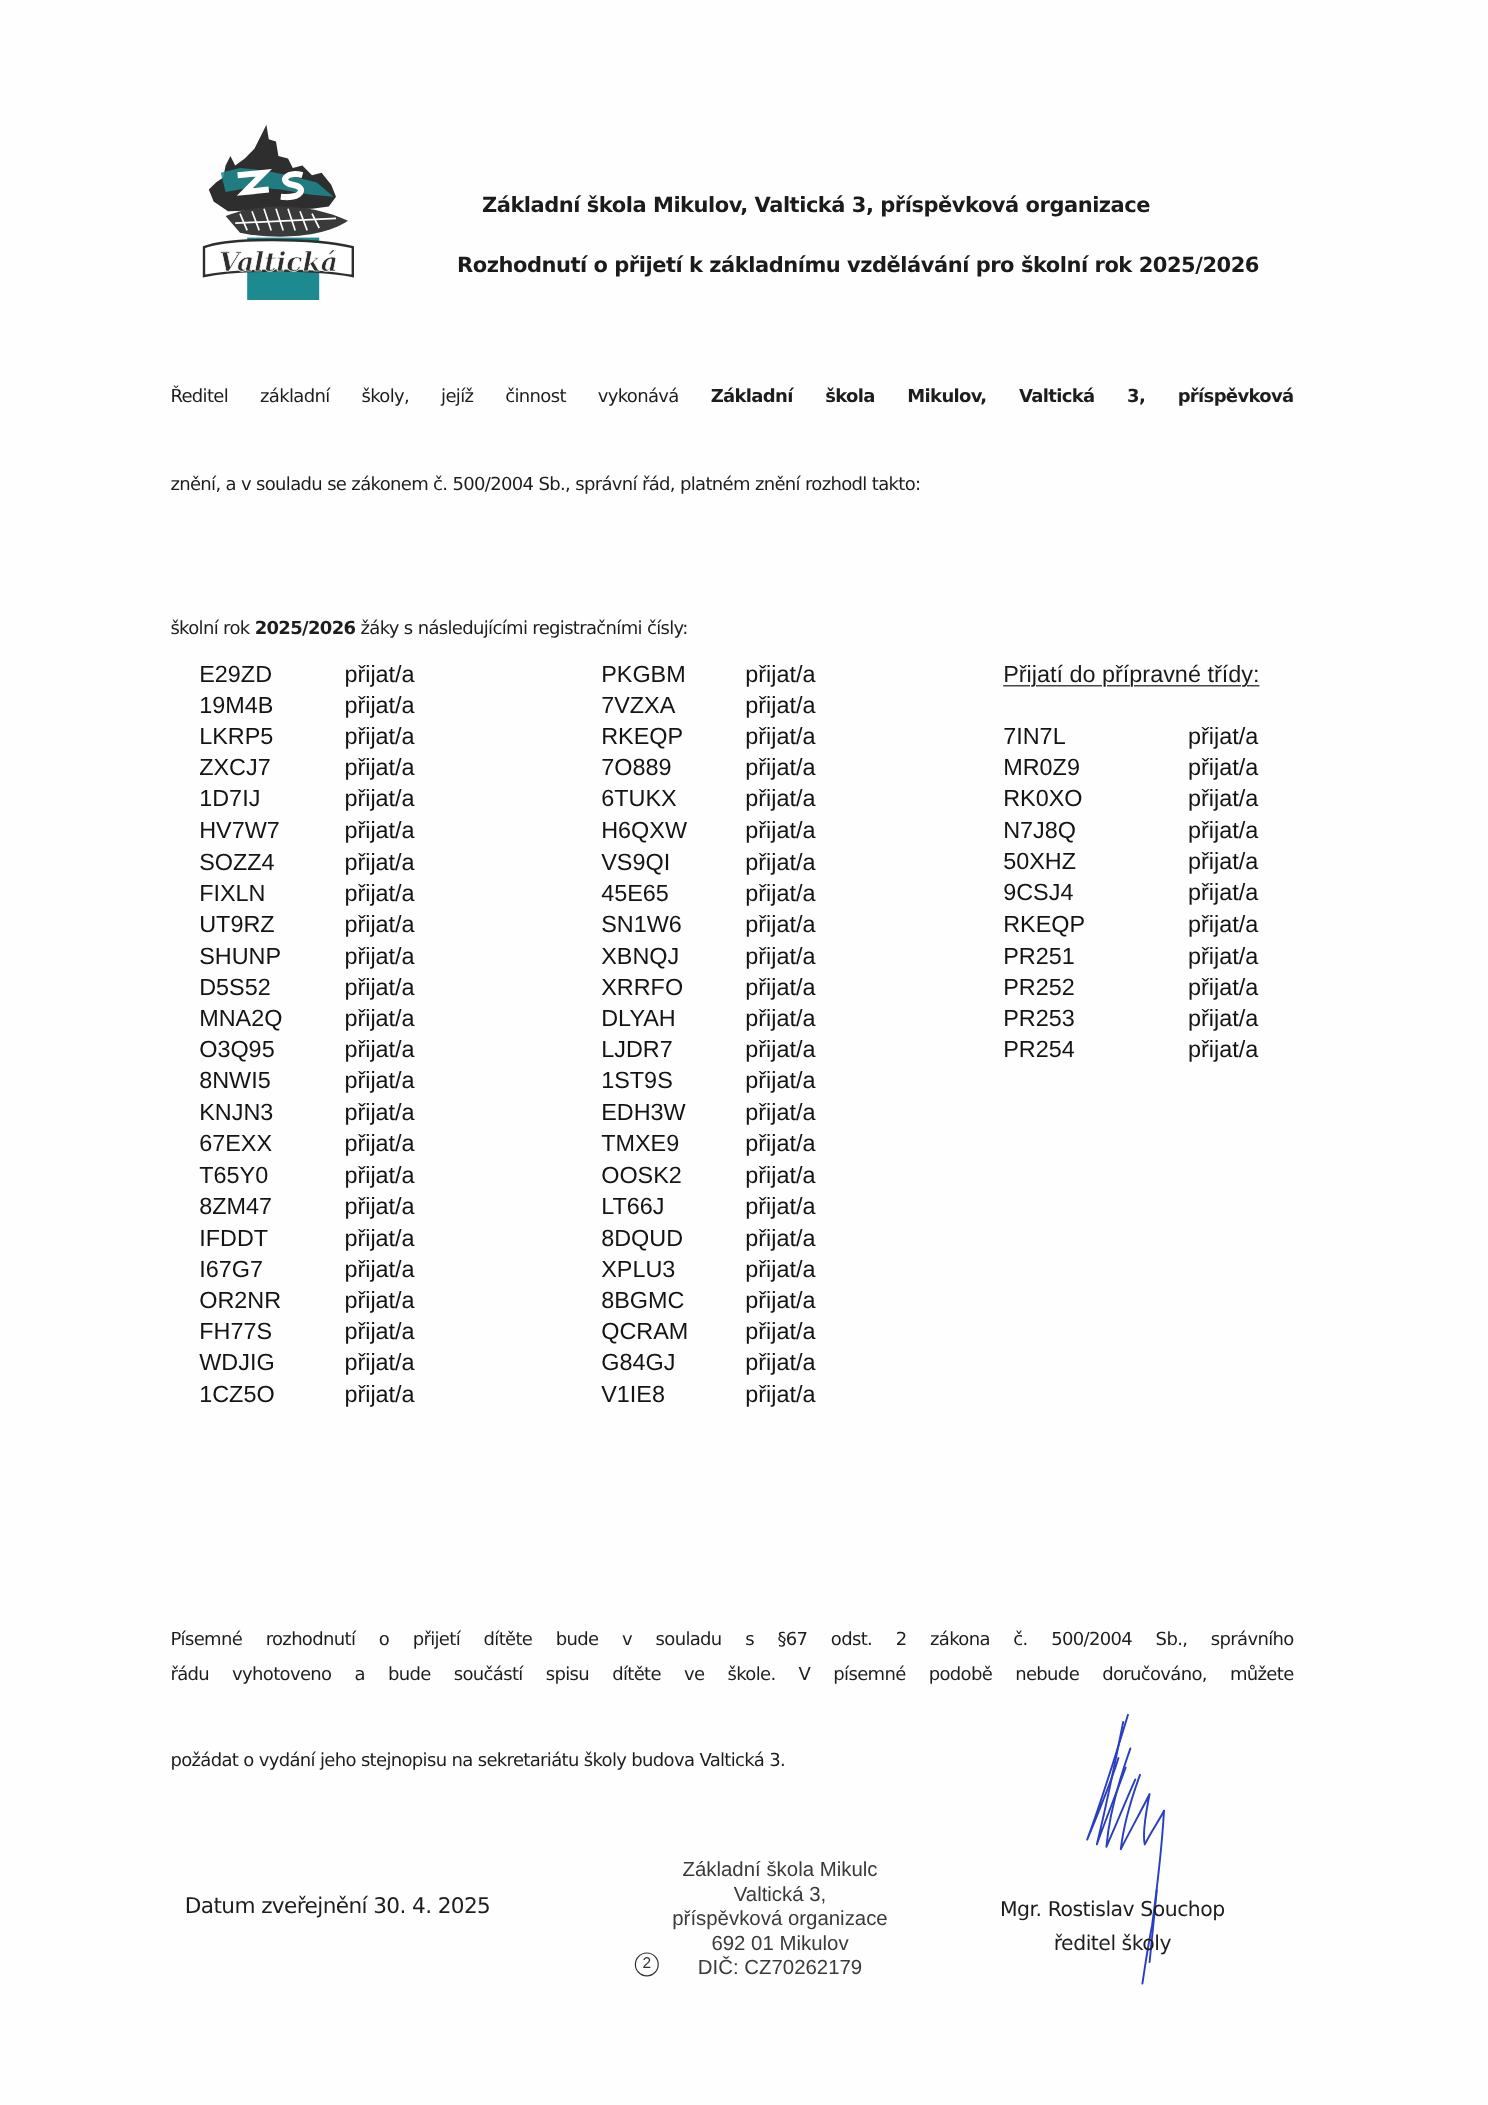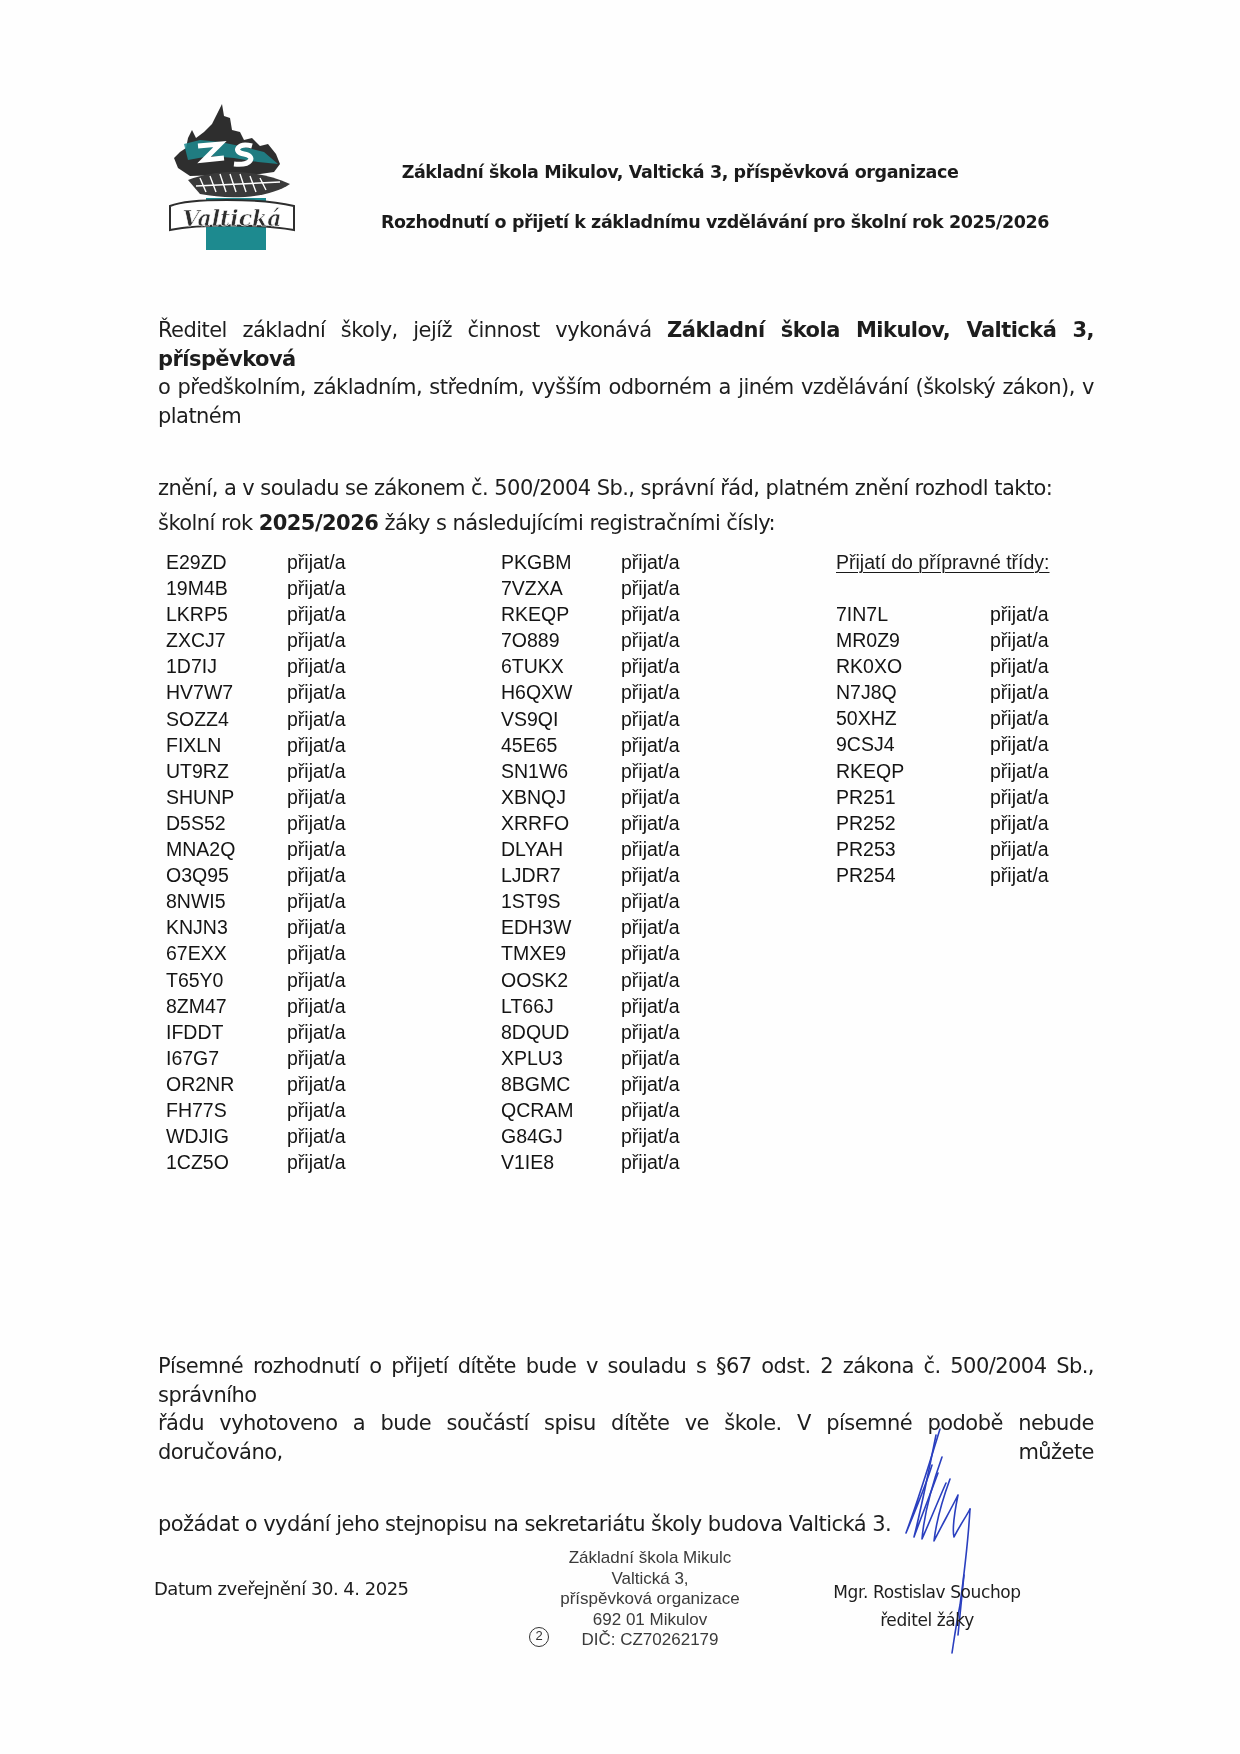--- a/index.html
+++ b/index.html
@@ -8,21 +8,21 @@
 
     .page { position: absolute; left: 0; top: 0; width: 1240px; height: 1754px; background: #fefefe; }
 
     
     .logo { position: absolute; left: 160px; top: 102px; width: 140px; height: 150px; }
     .header-title { position: absolute; left: 300px; width: 820px; text-align: center; font-family: "DejaVu Sans", sans-serif; font-weight: bold; font-size: 17.5px; letter-spacing: -0.4px; color: #1b1b1b; }
     .header-title.t1 { top: 162px; left: 330px; width: 700px; }
     .header-title.t2 { top: 212px; left: 330px; width: 770px; }
 
     
-    .para { position: absolute; left: 158px; width: 936px; font-family: "DejaVu Sans", sans-serif; font-size: 21px; line-height: 28.5px; color: #1d1d1d; letter-spacing: -0.55px; }
+    .para { position: absolute; left: 142px; width: 936px; font-family: "DejaVu Sans", sans-serif; font-size: 15px; line-height: 28.5px; color: #1d1d1d; letter-spacing: -0.55px; }
     .para.p1 { top: 316px; text-align: justify; }
     .para.p2 { top: 465px; }
     .para.p3 { top: 1352px; text-align: justify; }
     .para b { font-weight: bold; }
     .para .line { display: block; text-align: justify; text-align-last: justify; }
     .para .line.last { text-align-last: left; margin-top: 44px; }
 
     
     .col { position: absolute; font-family: "Liberation Sans", sans-serif; font-size: 19.5px; color: #141414; }
     .col .row { position: relative; height: 26.1px; line-height: 26px; white-space: nowrap; }
@@ -66,21 +66,20 @@
       <path d="M10 104 C30 96 100 96 134 104 L134 128 C100 122 40 122 10 128 Z" fill="#ffffff" stroke="#2e2e2e" stroke-width="2"></path>
       <text x="72" y="124" text-anchor="middle" font-family="DejaVu Serif, serif" font-style="italic" font-weight="bold" font-size="22" fill="#2e2e2e" stroke="#ffffff" stroke-width="0.6">Valtická</text>
     </svg>
   </div>
 
   <div class="header-title t1">Základní škola Mikulov, Valtická 3, příspěvková organizace</div>
   <div class="header-title t2">Rozhodnutí o přijetí k základnímu vzdělávání pro školní rok 2025/2026</div>
 
   <div class="para p1">
     <span class="line"><span>Ředitel základní školy, jejíž činnost vykonává </span><b>Základní škola Mikulov, Valtická 3, příspěvková</b></span>
-    <span class="line">o předškolním, základním, středním, vyšším odborném a jiném vzdělávání (školský zákon), v platném</span>
     <span class="line last">znění, a v souladu se zákonem č. 500/2004 Sb., správní řád, platném znění rozhodl takto:</span>
   </div>
 
   <div class="para p2">
     <span class="line last"><span>školní rok </span><b>2025/2026</b><span> žáky s následujícími registračními čísly:</span></span>
   </div>
 
   <div class="col col1" id="col1">
       <div class="row">
         <span class="code">E29ZD</span>
@@ -352,15 +351,15 @@
         <path d="M62 32 C52 60 44 90 42 114 C50 96 58 76 66 58"></path>
         <path d="M70 54 C62 76 56 98 54 116 C62 100 70 86 78 70 C74 90 72 104 74 112 C80 100 86 92 90 84"></path>
         <path d="M90 84 C88 120 84 150 80 180 C76 200 74 215 72 228"></path>
         <path d="M84 150 C82 170 80 190 78 210"></path>
       </g>
     </svg>
   </div>
 
   <div class="signer">
     <div>Mgr. Rostislav Souchop</div>
-    <div>ředitel žáky</div>
+    <div>ředitel školy</div>
   </div>
 </div>
 
 </body></html>

